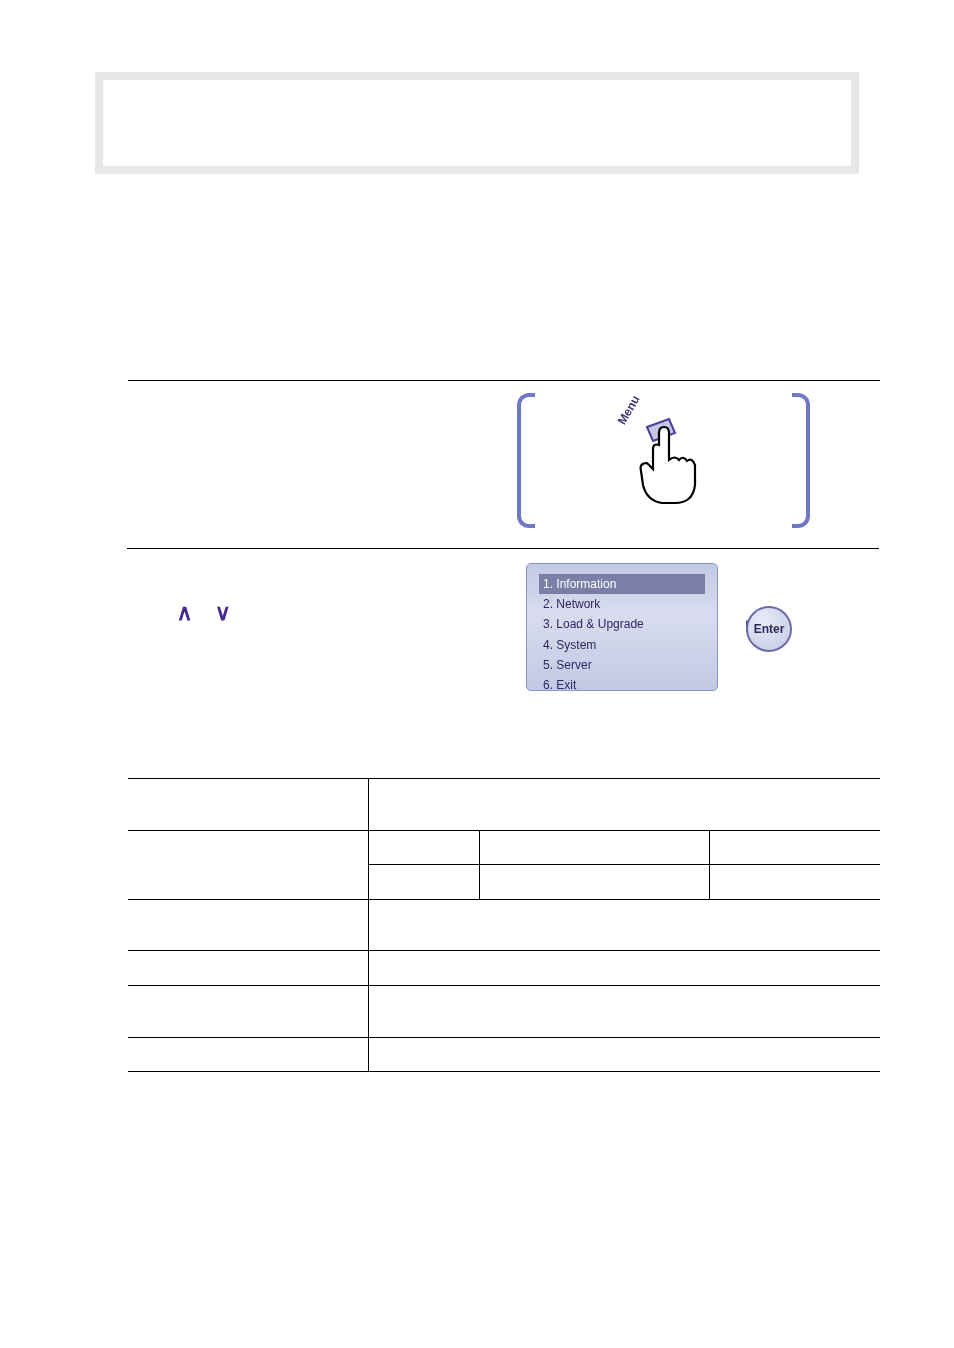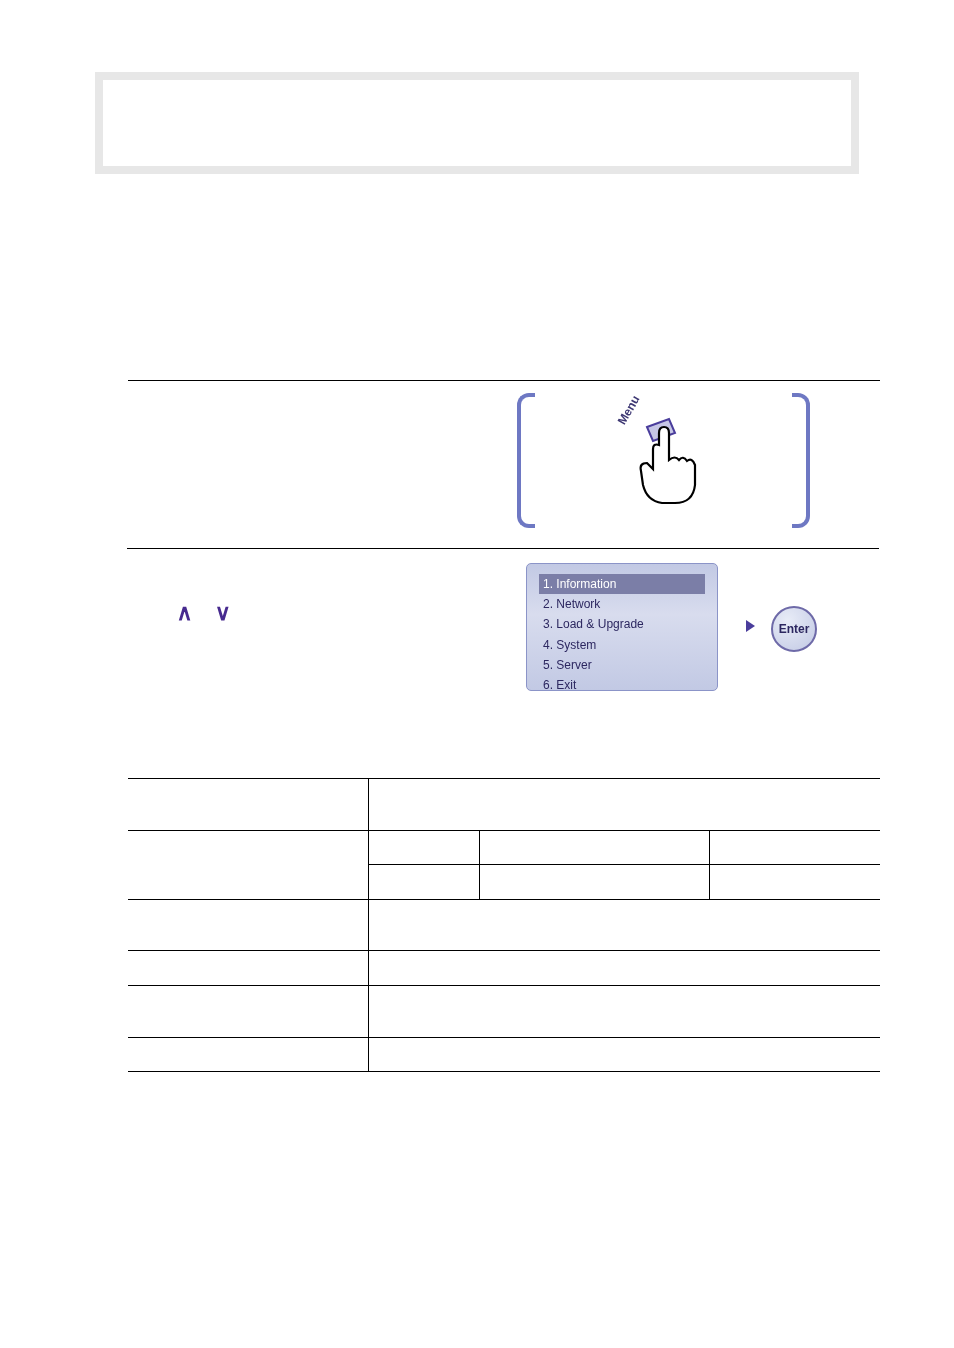--- a/index.html
+++ b/index.html
@@ -172,21 +172,21 @@
     position: absolute;
     left: 0;
     top: 14px;
     width: 0; height:0;
     border-top: 6px solid transparent;
     border-bottom: 6px solid transparent;
     border-left: 9px solid #4a3d9c;
   }
   .enter-btn .circle {
     position: absolute;
-    left: 25px;
+    left: 0;
     top: 0;
     width: 46px;
     height: 46px;
     border-radius: 50%;
     background: radial-gradient(circle at 35% 30%, #e8ecf7, #c2c9e4);
     border: 2px solid #6e6aa8;
     display: flex;
     align-items: center;
     justify-content: center;
     font-size: 12px;

